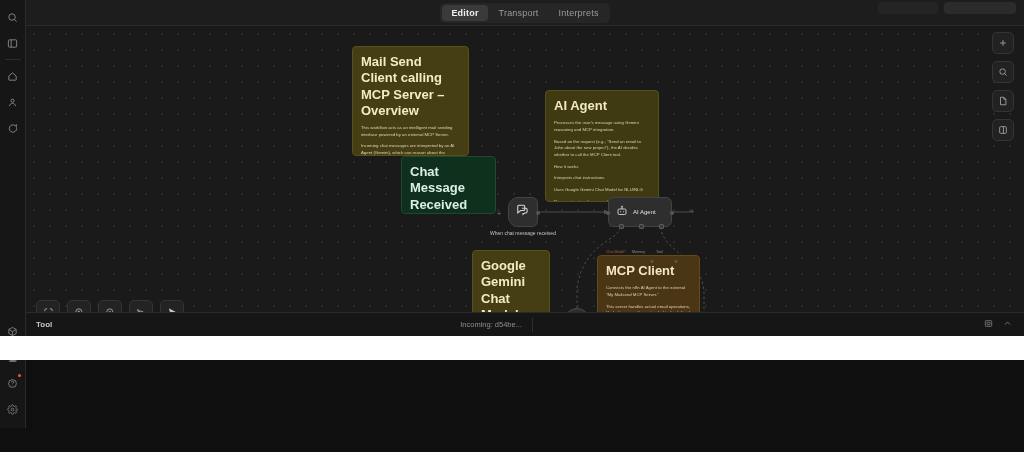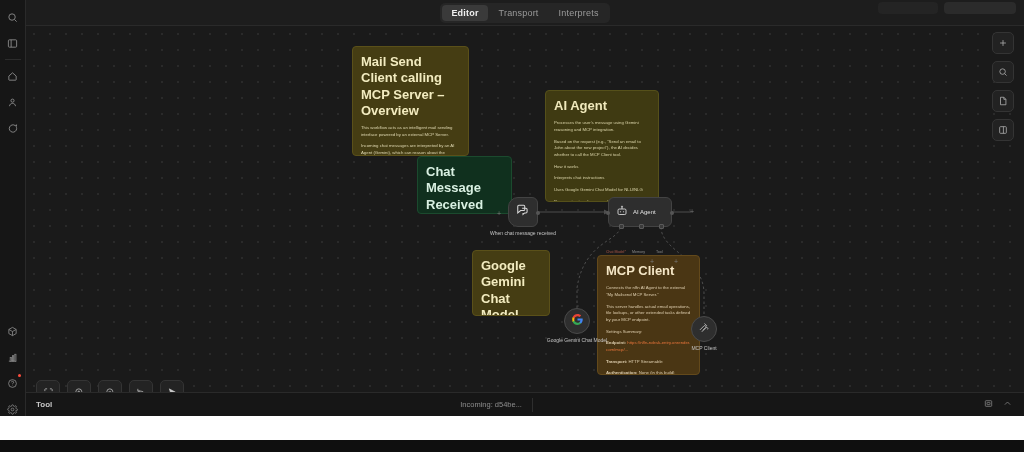--- a/index.html
+++ b/index.html
@@ -4,21 +4,21 @@
 <style>
   * { box-sizing: border-box; margin:0; padding:0; }
   html,body { background:#0f0f0f; }
   body {
     width:1024px; height:452px;
     font-family:"Liberation Sans", sans-serif;
     color:#d8d8d8;
     overflow:hidden;
     position:relative;
   }
-  #app { position:absolute; inset:0; width:1024px; height:440px; background:#1a1a1a;border-radius:18px; }
+  #app { position:absolute; inset:0; width:1024px; height:360px; background:#1a1a1a;border-radius:18px; }
 
   
   .rail {
     position:absolute; left:0; top:0; width:26px; height:428px;
     background:#161616; border-right:1px solid #2a2a2a;
     display:flex; flex-direction:column; align-items:center;
     padding-top:4px; gap:0px;
   }
   .rail-btn {
     width:26px; height:26px; display:flex; align-items:center; justify-content:center;
@@ -240,21 +240,21 @@
       <path d="M635,201 C635,225 678,232 678,268 L678,290" stroke="#4d4d4d" stroke-width="1" fill="none" stroke-dasharray="2.5 2.5"></path>
     </svg>
 
     <div class="sticky olive" style="left:326px; top:20px; width:117px; height:110px;">
       <div class="st-title">Mail Send Client calling MCP Server – Overview</div>
       <p>This workflow acts as an intelligent mail sending interface powered by an external MCP Server.</p>
       <p>Incoming chat messages are interpreted by an AI Agent (Gemini), which can reason about the content and call the MCP server to actually perform the mail send action or retrieve related data.</p>
       <p>It creates a dynamic link between human chat instructions and automated mail dispatch.</p>
     </div>
 
-    <div class="sticky green" style="left:375px; top:130px; width:95px; height:58px;margin-left:16px;">
+    <div class="sticky green" style="left:375px; top:130px; width:95px; height:58px;">
       <div class="st-title">Chat Message Received</div>
       <p>Triggers the workflow whenever a new chat message is received by the connected chat service.</p>
       <p>Passes the raw text input and user context to the AI Agent for interpretation.</p>
 
     </div>
 
     <div class="sticky dark" style="left:519px; top:64px; width:114px; height:112px;">
       <div class="st-title">AI Agent</div>
       <p>Processes the user's message using Gemini reasoning and MCP integration.</p>
       <p>Based on the request (e.g., "Send an email to John about the new project"), the AI decides whether to call the MCP Client tool.</p>

